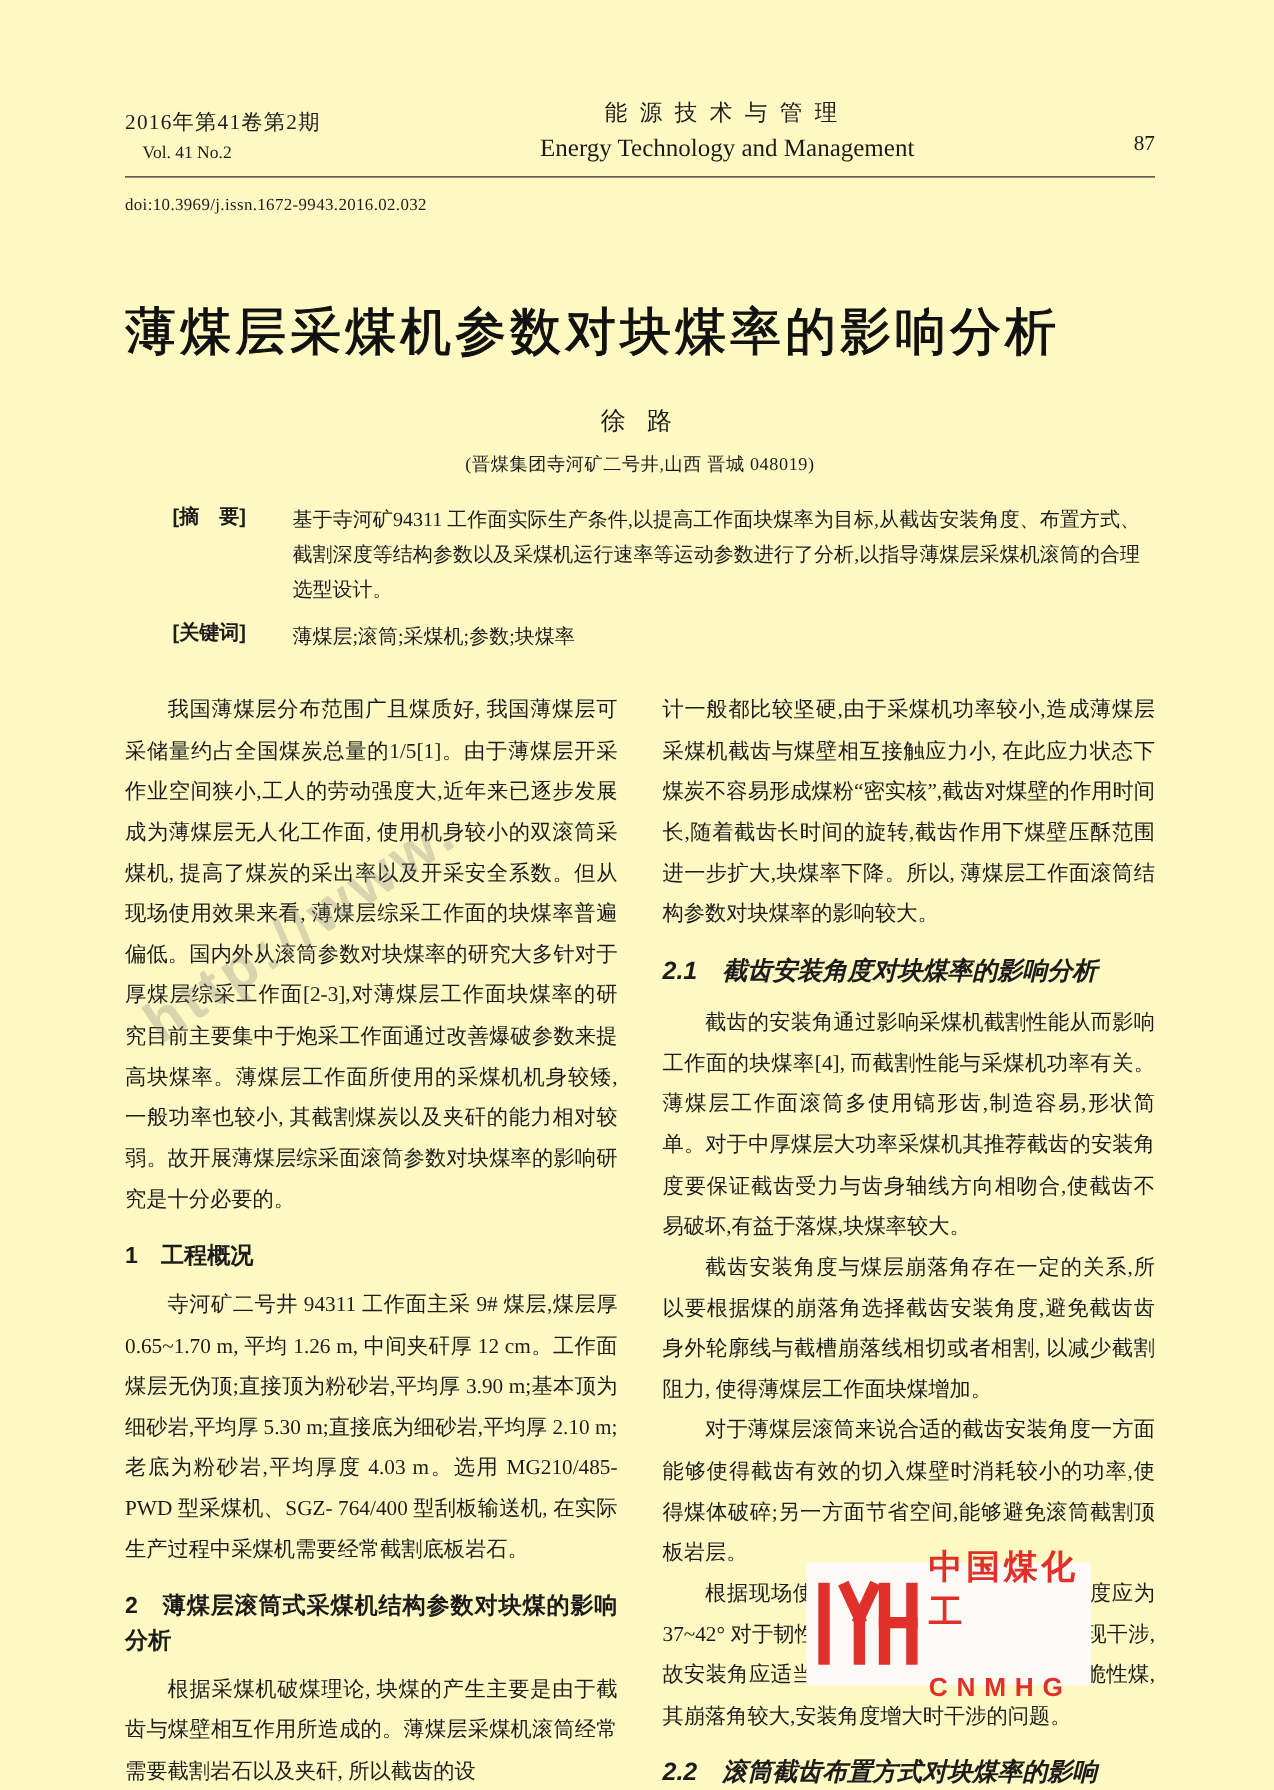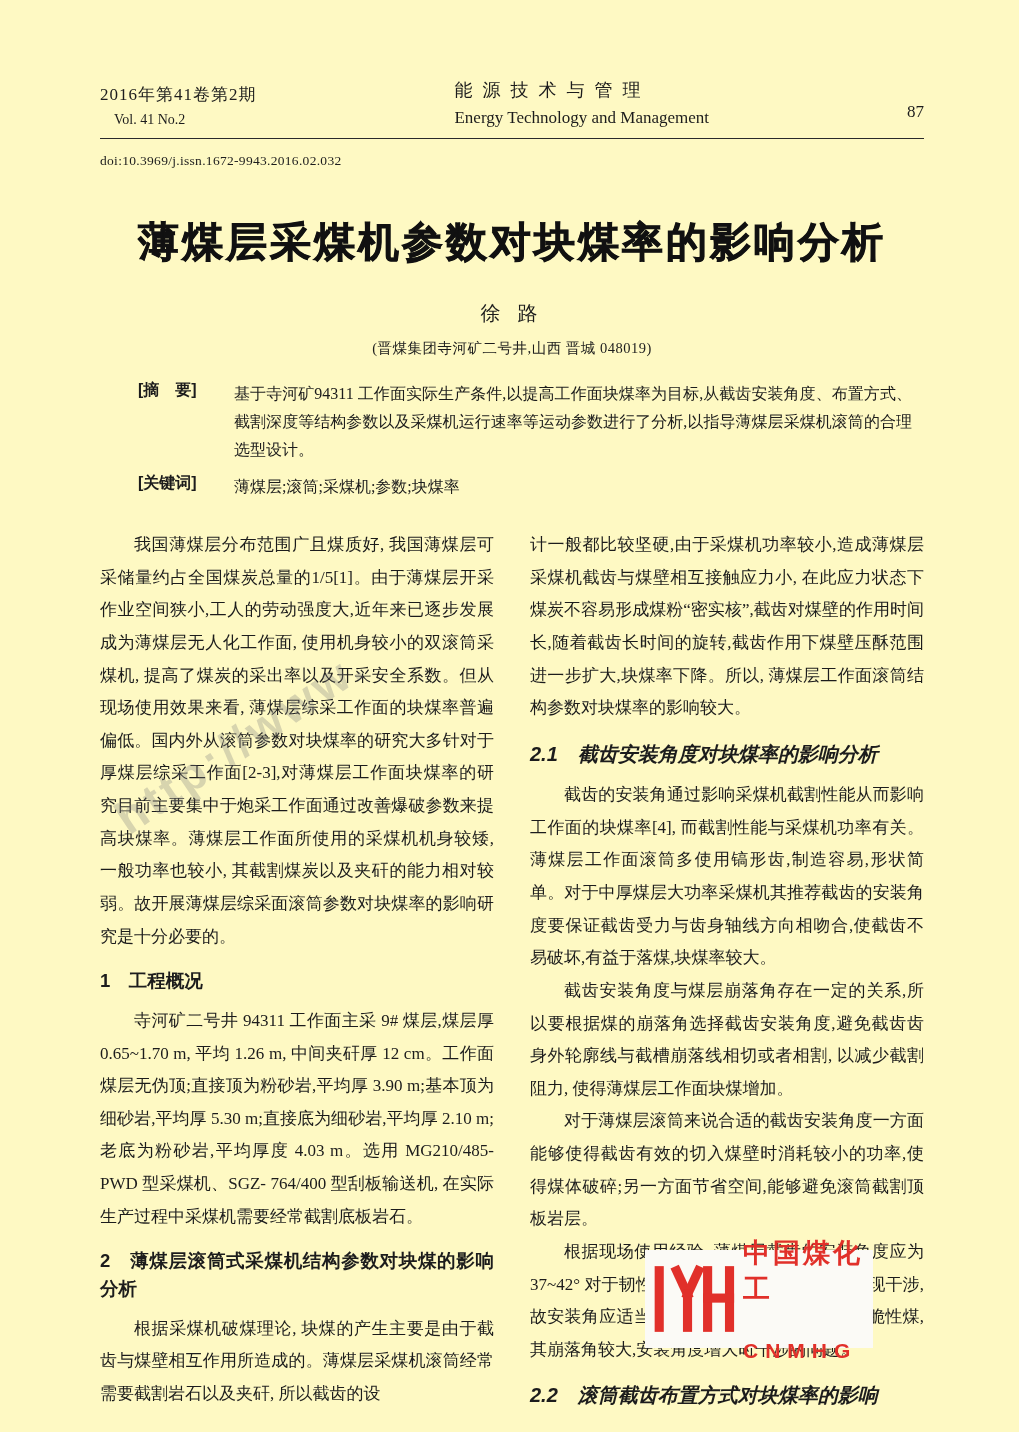--- a/index.html
+++ b/index.html
@@ -17,38 +17,38 @@
     box-sizing:border-box;
     padding:78px 95px 0 100px;
   }
   
   .journal-header {
     display:flex; justify-content:space-between; align-items:flex-end;
   }
   .jh-left { text-align:left; }
   .jh-left .cn { font-size:17px; letter-spacing:1px; }
   .jh-left .en { font-size:14px; margin-top:6px; padding-left:14px; }
-  .jh-center { }
+  .jh-center { text-align:center; }
   .jh-center .cn { font-size:18px; letter-spacing:10px; }
-  .jh-center .en { font-size:17px; margin-top:6px; }
+  .jh-center .en { font-size:20px; margin-top:6px; }
   .jh-right { font-size:17px; padding-bottom:6px; }
   .header-rule {
     border:none; border-top:1.6px solid #2a2a2a;
     margin:10px 0 0 0;
   }
   .doi-line { font-size:13.5px; margin-top:14px; letter-spacing:0.3px; }
 
   
   .article-title {
-    text-align:center;
-    font-family:"Liberation Sans", sans-serif;
-    font-weight:700;
+    text-align:left;
+    font-family:"Liberation Sans", sans-serif;
+    font-weight:400;
     font-size:41px;
     letter-spacing:3px;
-    margin-top:46px;
+    margin-top:66px;
     color:#111;
     -webkit-text-stroke:0.8px #111;
   }
   .article-author {
     text-align:center; font-size:20px; letter-spacing:6px; margin-top:30px;
   }
   .article-affil {
     text-align:center; font-size:14.5px; margin-top:12px; letter-spacing:0.5px;
   }
 

